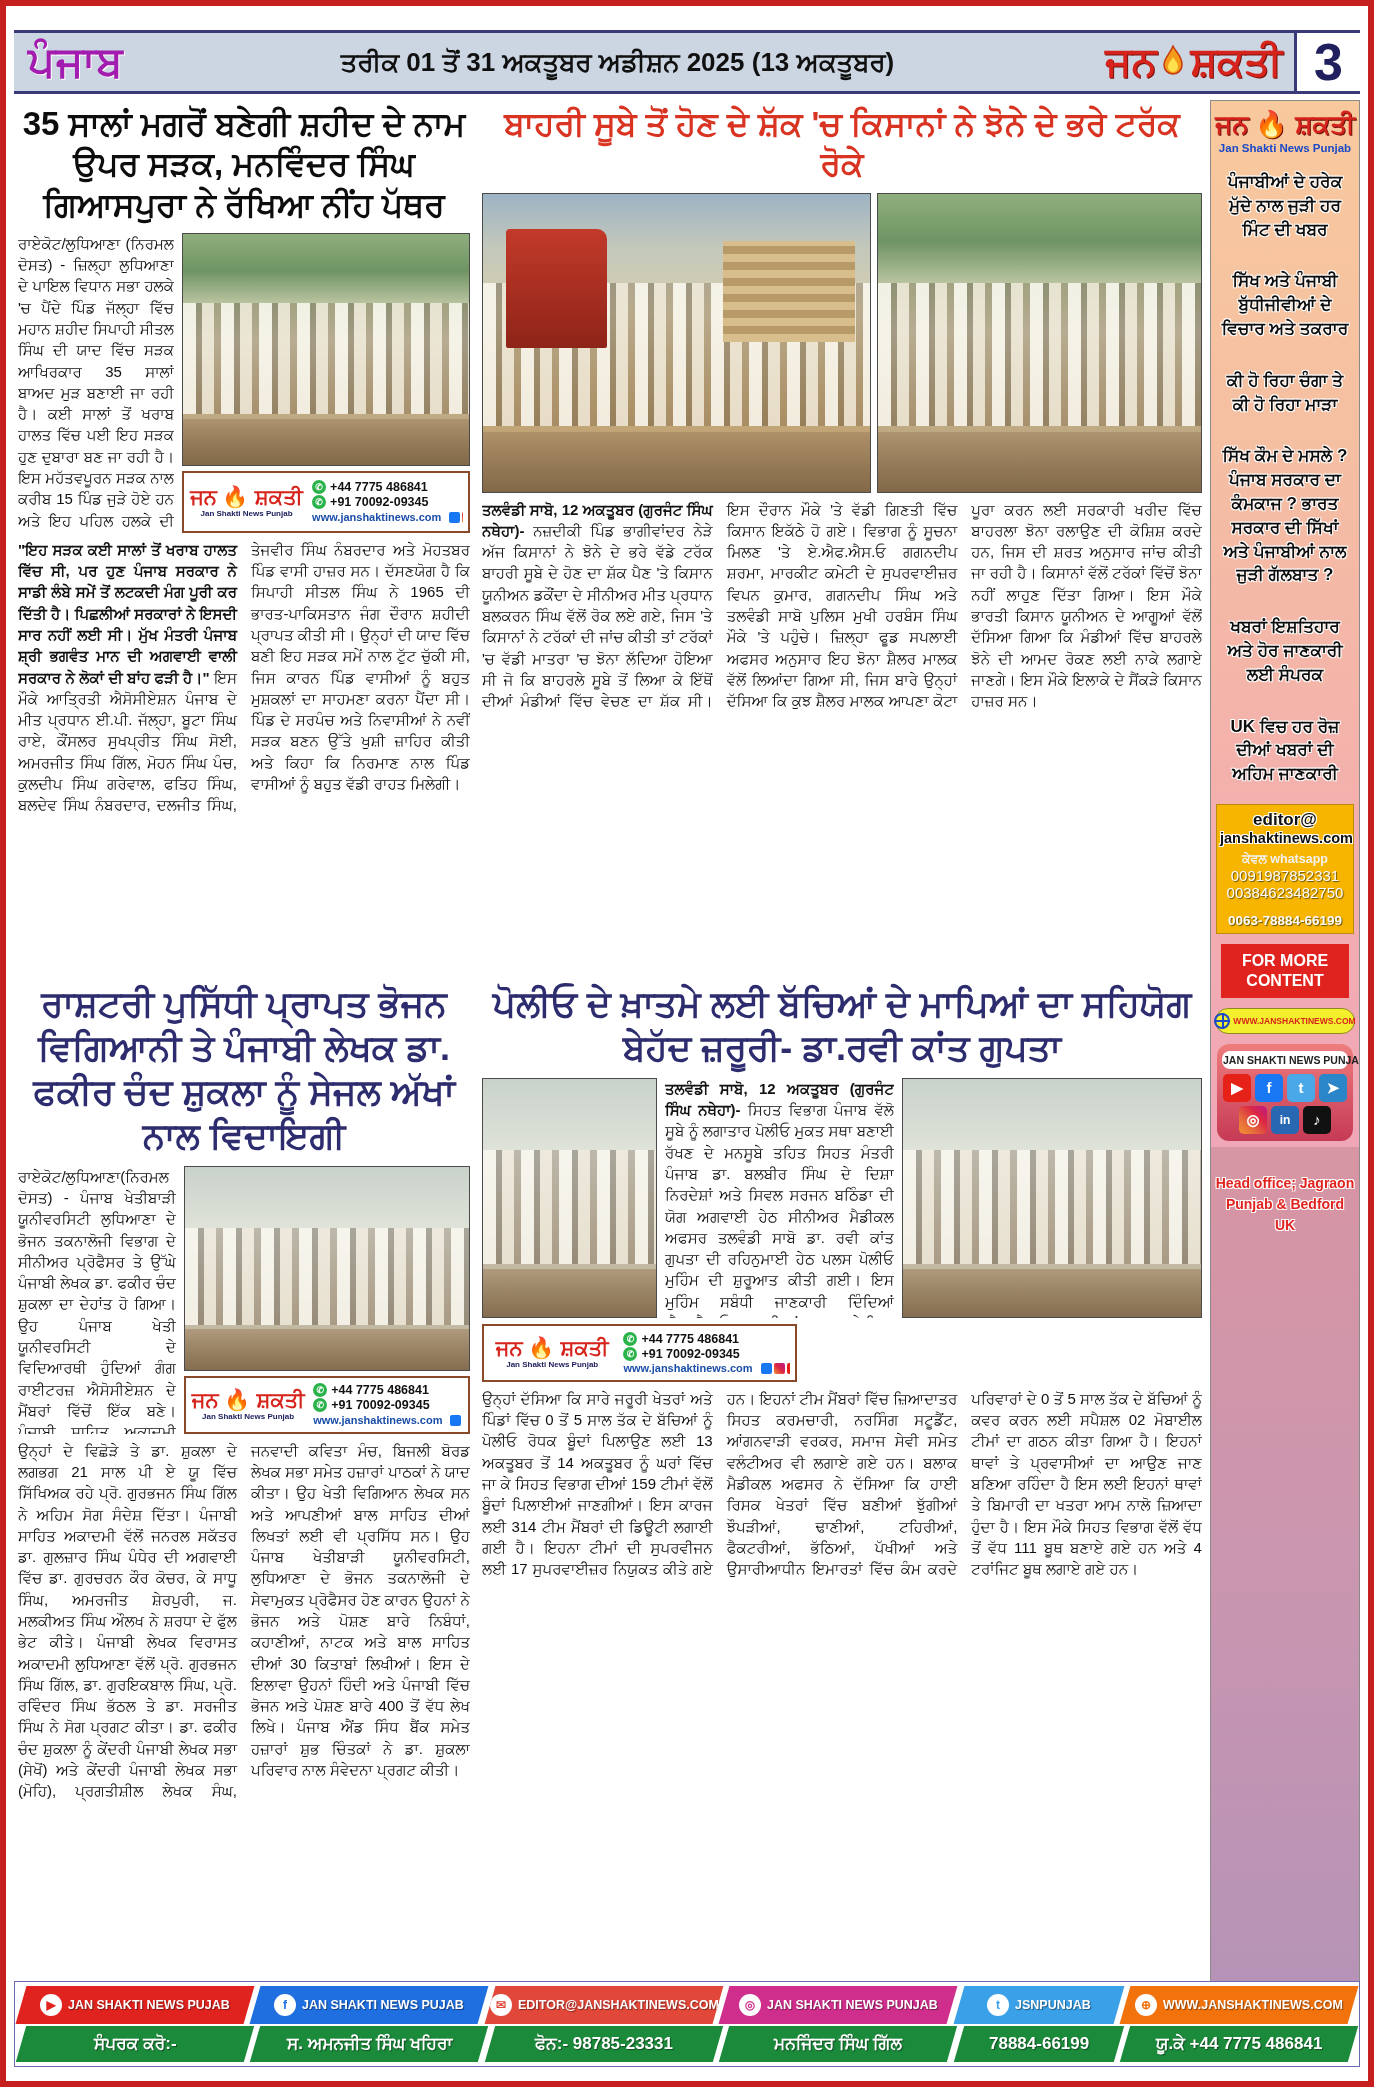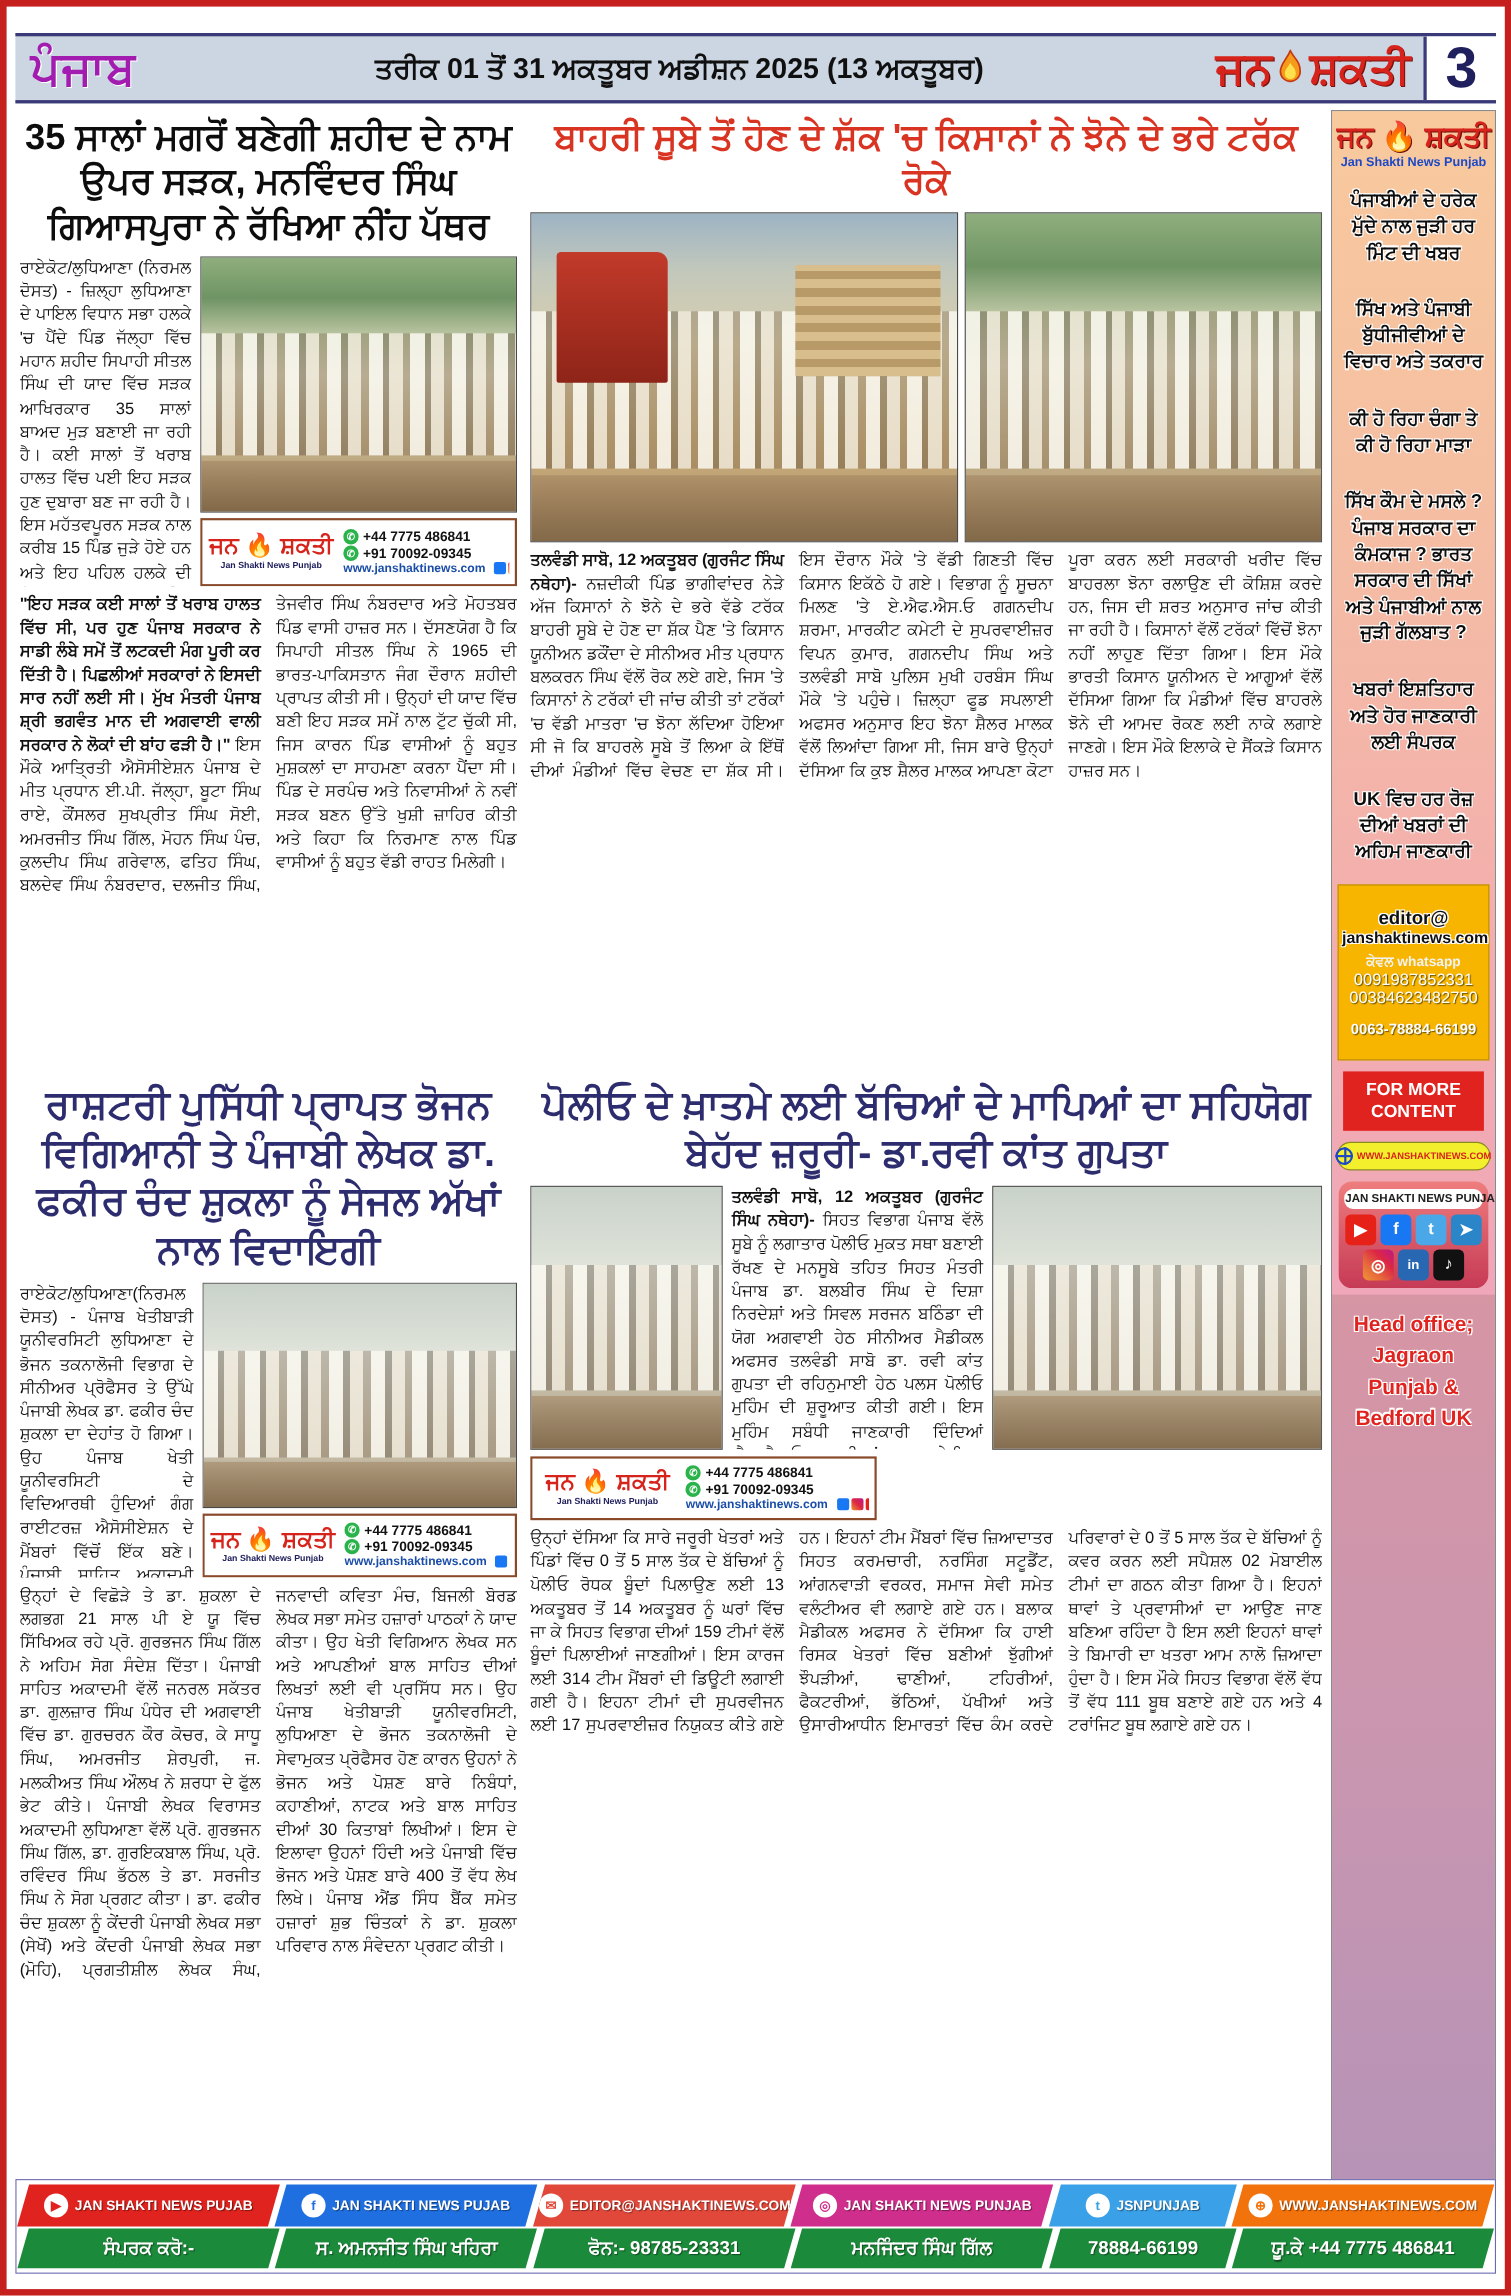--- a/index.html
+++ b/index.html
@@ -79,21 +79,21 @@
 
   
   .sidebar { width:150px; border:1px solid #8a8a8a; overflow:hidden; display:flex; flex-direction:column;
              background:linear-gradient(180deg,#f8c99d 0%,#f5bfa2 18%,#f3afad 38%,#efa6ba 58%,#dfa7c9 78%,#c4a3d3 100%); }
   .sb-logo { text-align:center; padding:8px 2px 2px 2px; }
   .sb-logo .nm { font-size:26px; font-weight:bold; color:#d6241c; text-shadow:1px 1px 0 #6e100c; white-space:nowrap; }
   .sb-logo .sub { font-size:11.5px; font-weight:bold; color:#1b49c8; margin-top:2px; }
   .sb-item { font-size:17px; font-weight:bold; color:#0d0d0d; text-align:center; line-height:1.4;
              padding:14px 6px;
              text-shadow:-1px -1px 0 #fff,1px -1px 0 #fff,-1px 1px 0 #fff,1px 1px 0 #fff; }
-  .sb-contactbox { background:#f7b500; border:1px solid #b98c10; margin:4px 5px; padding:20px 3px; text-align:center; }
+  .sb-contactbox { background:#f7b500; border:1px solid #b98c10; margin:4px 5px; padding:5px 3px; text-align:center; }
   .sb-contactbox .e1 { font-size:17px; font-weight:bold; color:#111;
              text-shadow:-1px -1px 0 #fff,1px -1px 0 #fff,-1px 1px 0 #fff,1px 1px 0 #fff; }
   .sb-contactbox .e2 { font-size:14.5px; font-weight:bold; color:#111;
              text-shadow:-1px -1px 0 #fff,1px -1px 0 #fff,-1px 1px 0 #fff,1px 1px 0 #fff; }
   .sb-contactbox .wa { font-size:12.5px; color:#f2f2f2; margin-top:6px; font-weight:bold; }
   .sb-contactbox .num { font-size:15px; color:#fdfdfd; font-weight:normal; text-shadow:1px 1px 1px #6b5200; }
   .sb-contactbox .num2 { font-size:13.5px; color:#fdfdfd; font-weight:bold; margin-top:12px; text-shadow:1px 1px 1px #6b5200; }
   .sb-more { background:#e0231e; color:#fff; font-weight:bold; font-size:16px; text-align:center;
              margin:6px 10px; padding:7px 2px; line-height:1.25; }
   .sb-sitepill { background:#f4ef2d; border:1px solid #8a8a20; border-radius:13px; margin:4px 4px; padding:4px 3px;
@@ -103,21 +103,21 @@
   .sb-sitepill .g::after  { content:""; position:absolute; top:45%; left:-2px; right:-2px; height:2px; background:#1b49c8; }
   .sb-sitepill .t { font-size:8.5px; font-weight:bold; color:#d6241c; }
   .sb-social { background:linear-gradient(180deg,#ee7d7d,#c63a55); border-radius:12px; margin:6px 6px; padding:7px 5px; }
   .sb-social .badge { background:#fff; border-radius:8px; font-size:10.5px; font-weight:bold; color:#222;
              text-align:center; padding:3px 1px; margin-bottom:5px; white-space:nowrap; }
   .icon-grid { display:flex; flex-wrap:wrap; justify-content:center; gap:4px; }
   .sicon { width:28px; height:28px; border-radius:5px; display:flex; align-items:center; justify-content:center;
            color:#fff; font-weight:bold; font-size:15px; }
   .si-yt{background:#e62117;} .si-fb{background:#1877f2;} .si-tw{background:#4aa8e8;} .si-tg{background:#2a86c8;}
   .si-ig{background:linear-gradient(45deg,#f09433,#e6683c,#dc2743,#bc1888);} .si-li{background:#2867b2; font-size:12px;} .si-tt{background:#111;}
-  .sb-office { text-align:center; font-size:19px; font-weight:bold; color:#e0231e; line-height:1.5; padding:14px 4px;
+  .sb-office { text-align:center; font-size:14px; font-weight:bold; color:#e0231e; line-height:1.5; padding:26px 4px;
              text-shadow:-1px -1px 0 #fff,1px -1px 0 #fff,-1px 1px 0 #fff,1px 1px 0 #fff;
              background:rgba(140,100,100,.25); flex:1; }
 
   
   .footer { position:absolute; left:8px; right:8px; bottom:14px; border:1px solid #6a6ab0; background:#fff; padding:3px; }
   .frow { display:flex; height:40px; }
   .frow + .frow { height:38px; }
   .fseg { flex:1; transform:skewX(-16deg); margin:1px 3px; display:flex; align-items:center; justify-content:center; overflow:hidden; }
   .fseg > .inner { transform:skewX(16deg); display:flex; align-items:center; gap:6px; white-space:nowrap; }
   .fseg .circ { width:22px; height:22px; background:#fff; border-radius:50%; display:flex; align-items:center;

